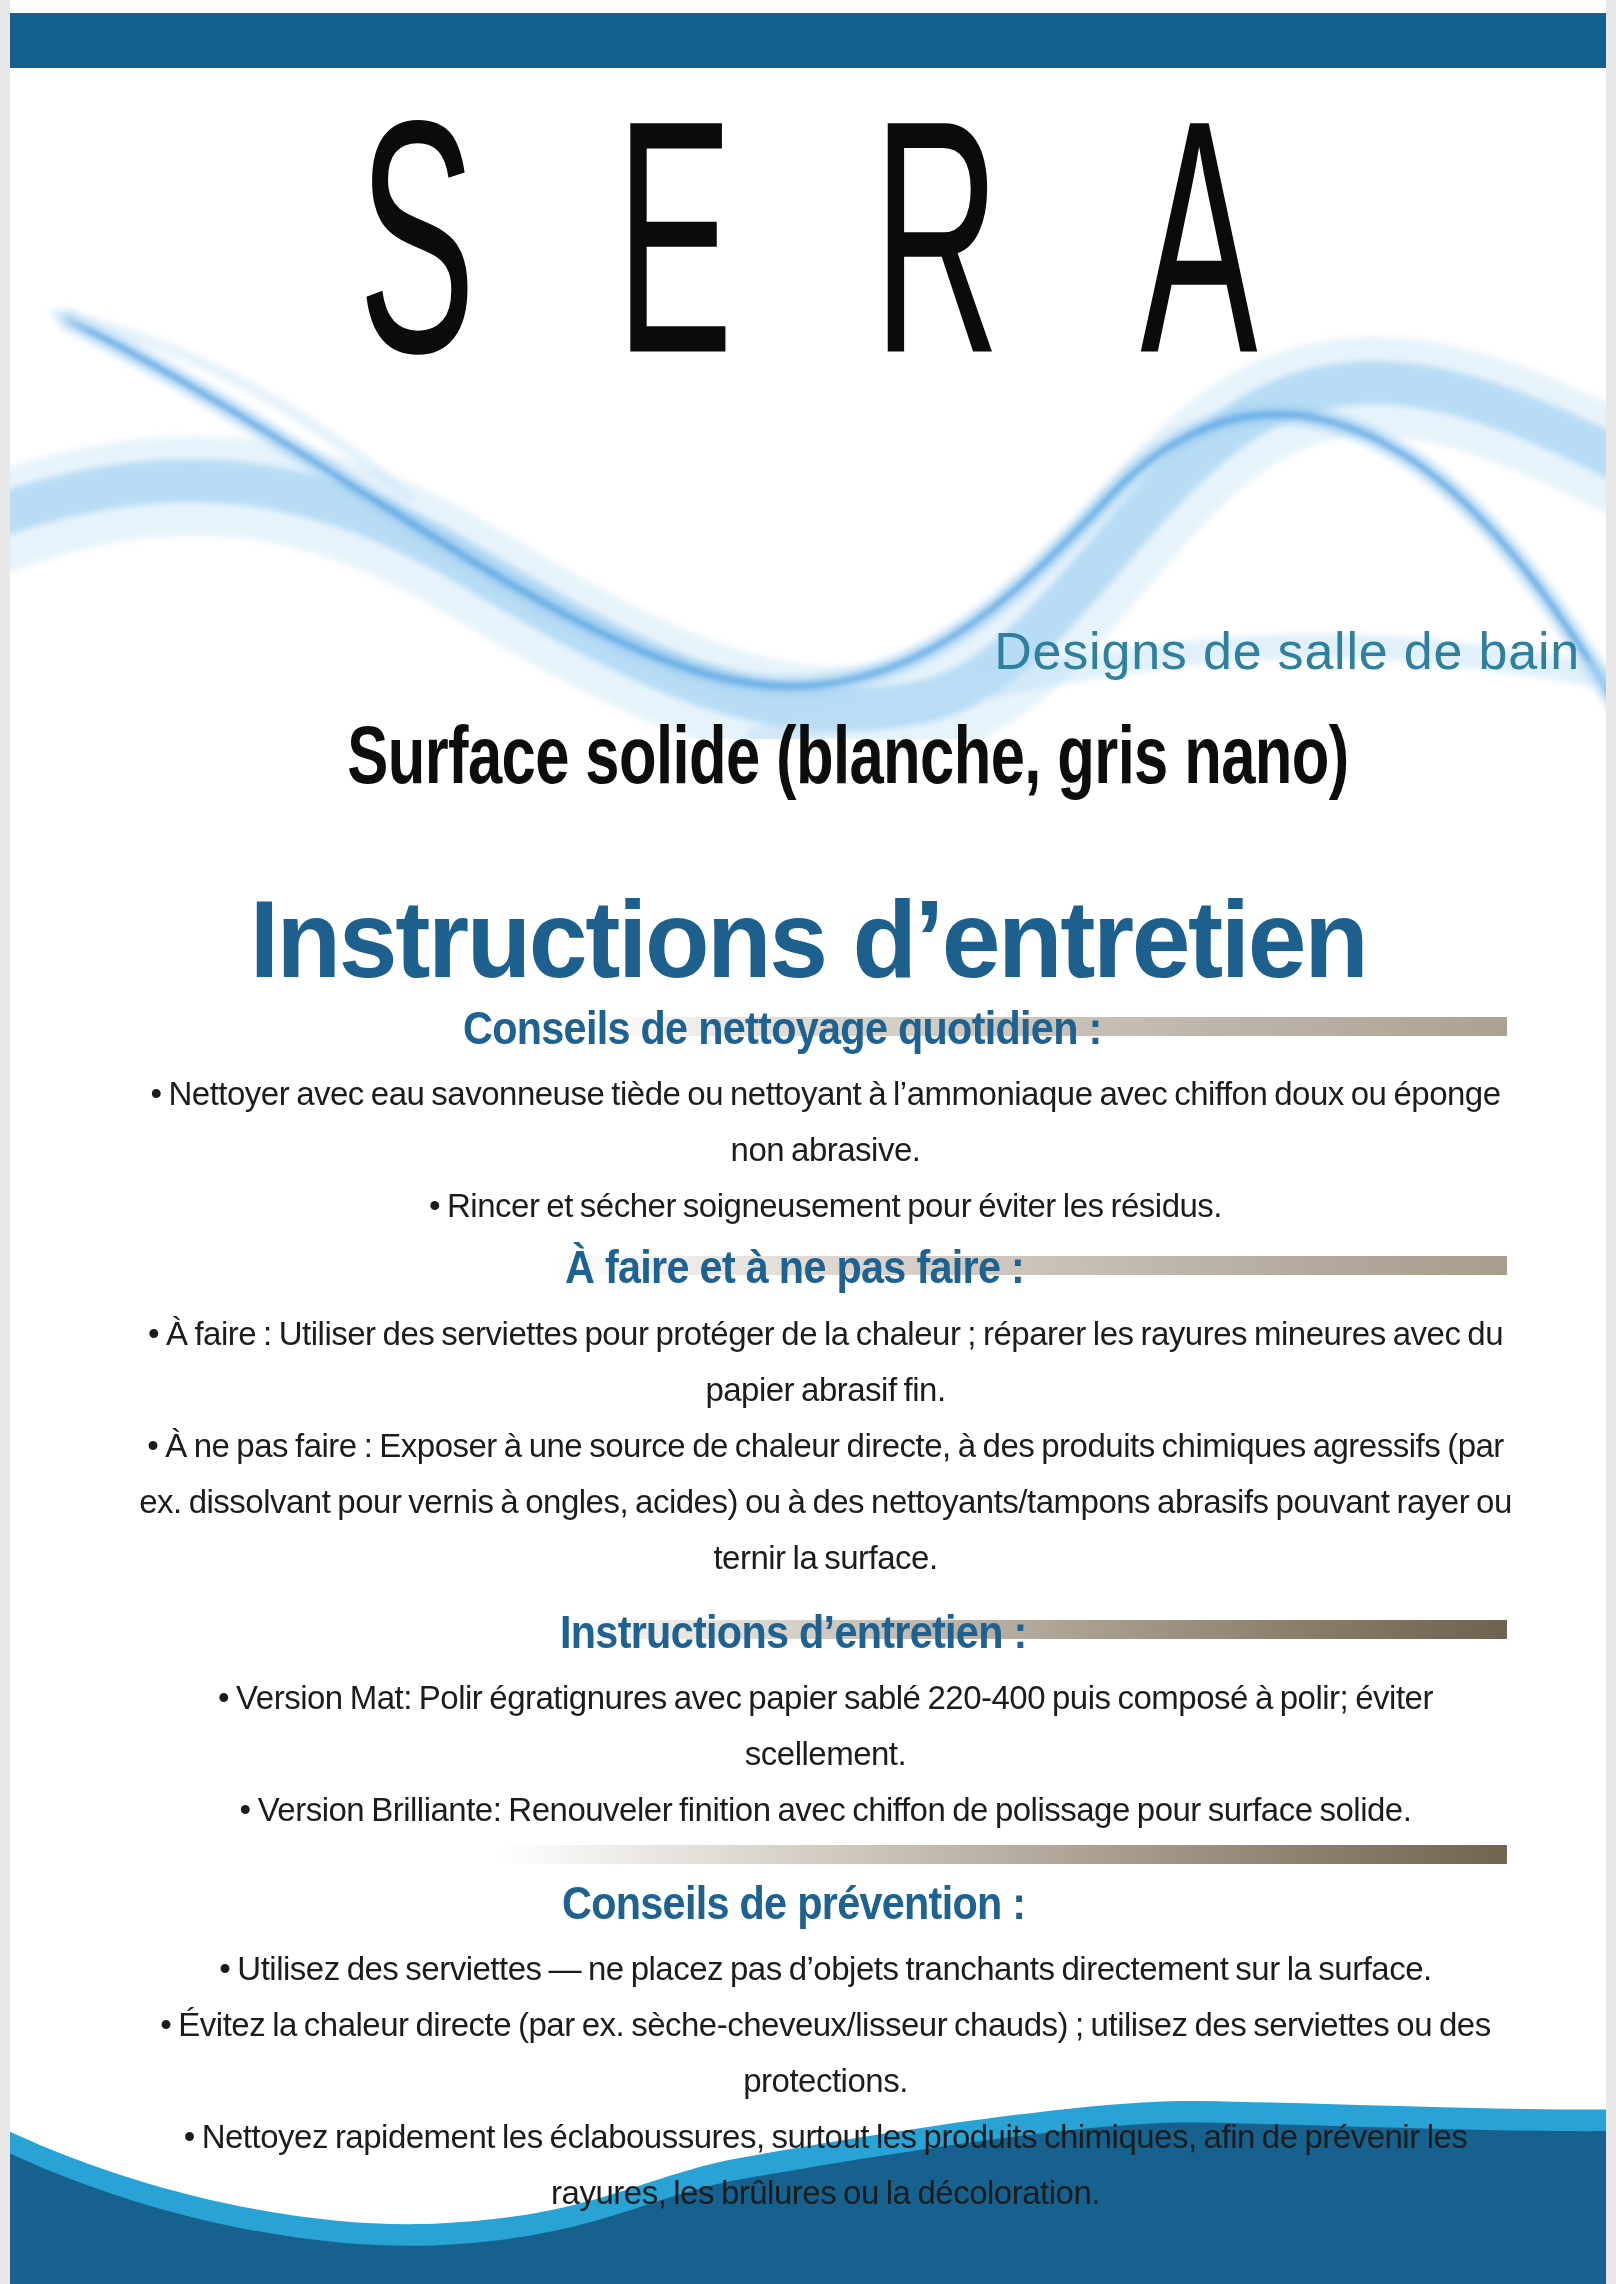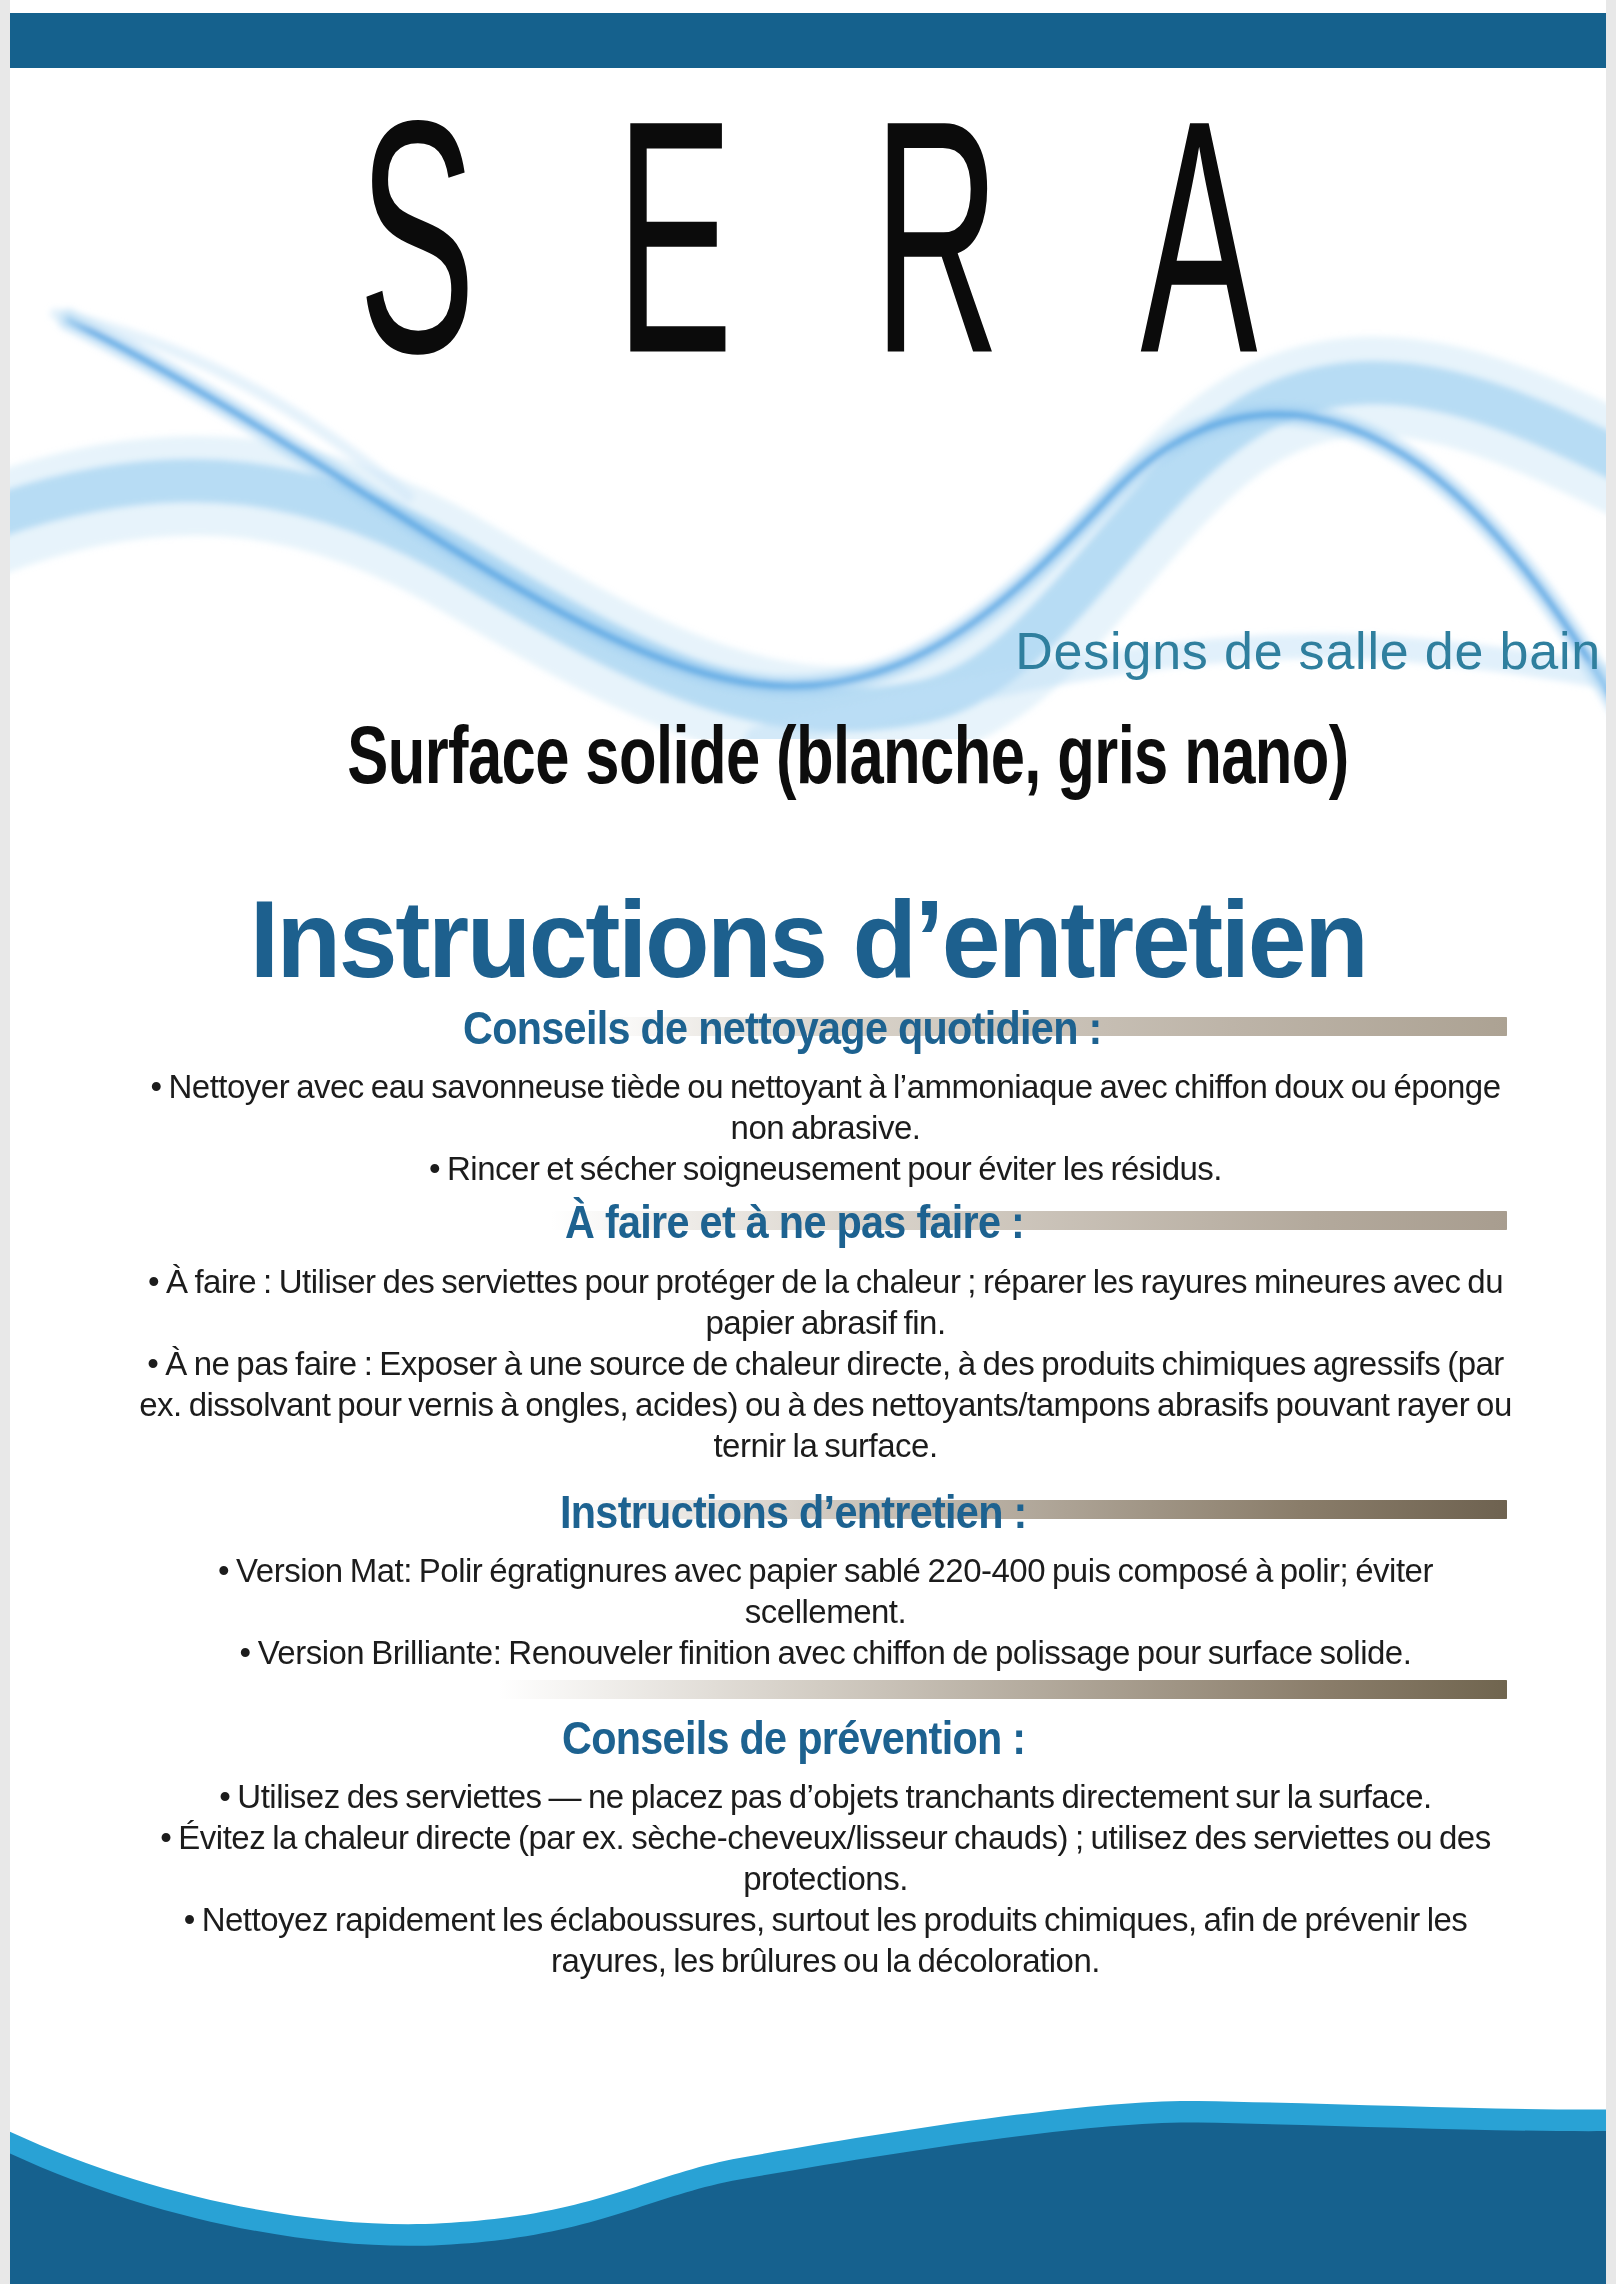--- a/index.html
+++ b/index.html
@@ -14,21 +14,21 @@
   .logo{
     position:absolute;top:71px;left:0;width:100%;
     text-align:center;font-size:214px;line-height:1;font-weight:400;color:#0b0b0b;
     letter-spacing:0.80em;text-indent:0.80em;white-space:nowrap;
     transform:scaleY(1.55) scaleX(0.82);transform-origin:50% 0;
   }
   
   .wave-art{position:absolute;top:274px;left:0;width:1616px;height:465px;pointer-events:none;}
   
   .tagline{
-    position:absolute;top:621px;right:5px;
+    position:absolute;top:621px;right:26px;
     font-size:52px;font-weight:400;color:#2f7f9e;letter-spacing:0.8px;white-space:nowrap;
   }
   
   .subtitle{
     position:absolute;top:711px;left:0;width:100%;text-align:center;
     font-size:81px;line-height:1.1;font-weight:700;color:#0d0d0d;white-space:nowrap;
     transform:translateX(40px) scaleX(0.76);transform-origin:50% 50%;letter-spacing:-0.8px;
   }
   
   .main-title{
@@ -47,21 +47,21 @@
   }
   .bar{position:absolute;z-index:1;height:19px;top:21.6px;right:8.3px;border-radius:0.8px;}
   .s1 .bar{left:455px;background:linear-gradient(90deg,rgba(216,211,204,0) 0%,#d8d2c9 28%,#bdb4a8 70%,#aca293 100%);}
   .s2 .bar{left:415px;background:linear-gradient(90deg,rgba(230,227,222,0) 0%,#dcd6ce 30%,#b3a99c 80%,#a89d8f 100%);}
   .s3 .bar{left:432px;background:linear-gradient(90deg,rgba(225,222,216,0) 0%,#cfc8bf 28%,#8a7d6a 78%,#6e6250 100%);}
   .s4 .bar{left:362px;top:-25px;background:linear-gradient(90deg,rgba(225,222,216,0) 0%,#d2ccc3 32%,#8a7d6a 82%,#70654f 100%);}
   .s3{margin-top:13.3px;}
   .s4{margin-top:32px;}
   ul.bullets{list-style:none;margin:3.3px 0 0 0;padding:0;}
   .bullets li{
-    font-size:33px;line-height:41px;color:#1c1c1c;
+    font-size:33px;line-height:56px;color:#1c1c1c;
     letter-spacing:-0.5px;word-spacing:-1.7px;
   }
   .bullets li::before{content:"• ";}
   
   .footer-wave{position:absolute;left:0;top:2076px;width:1616px;height:208px;z-index:1;}
 </style>
 </head>
 <body>
 
 <div class="page">

